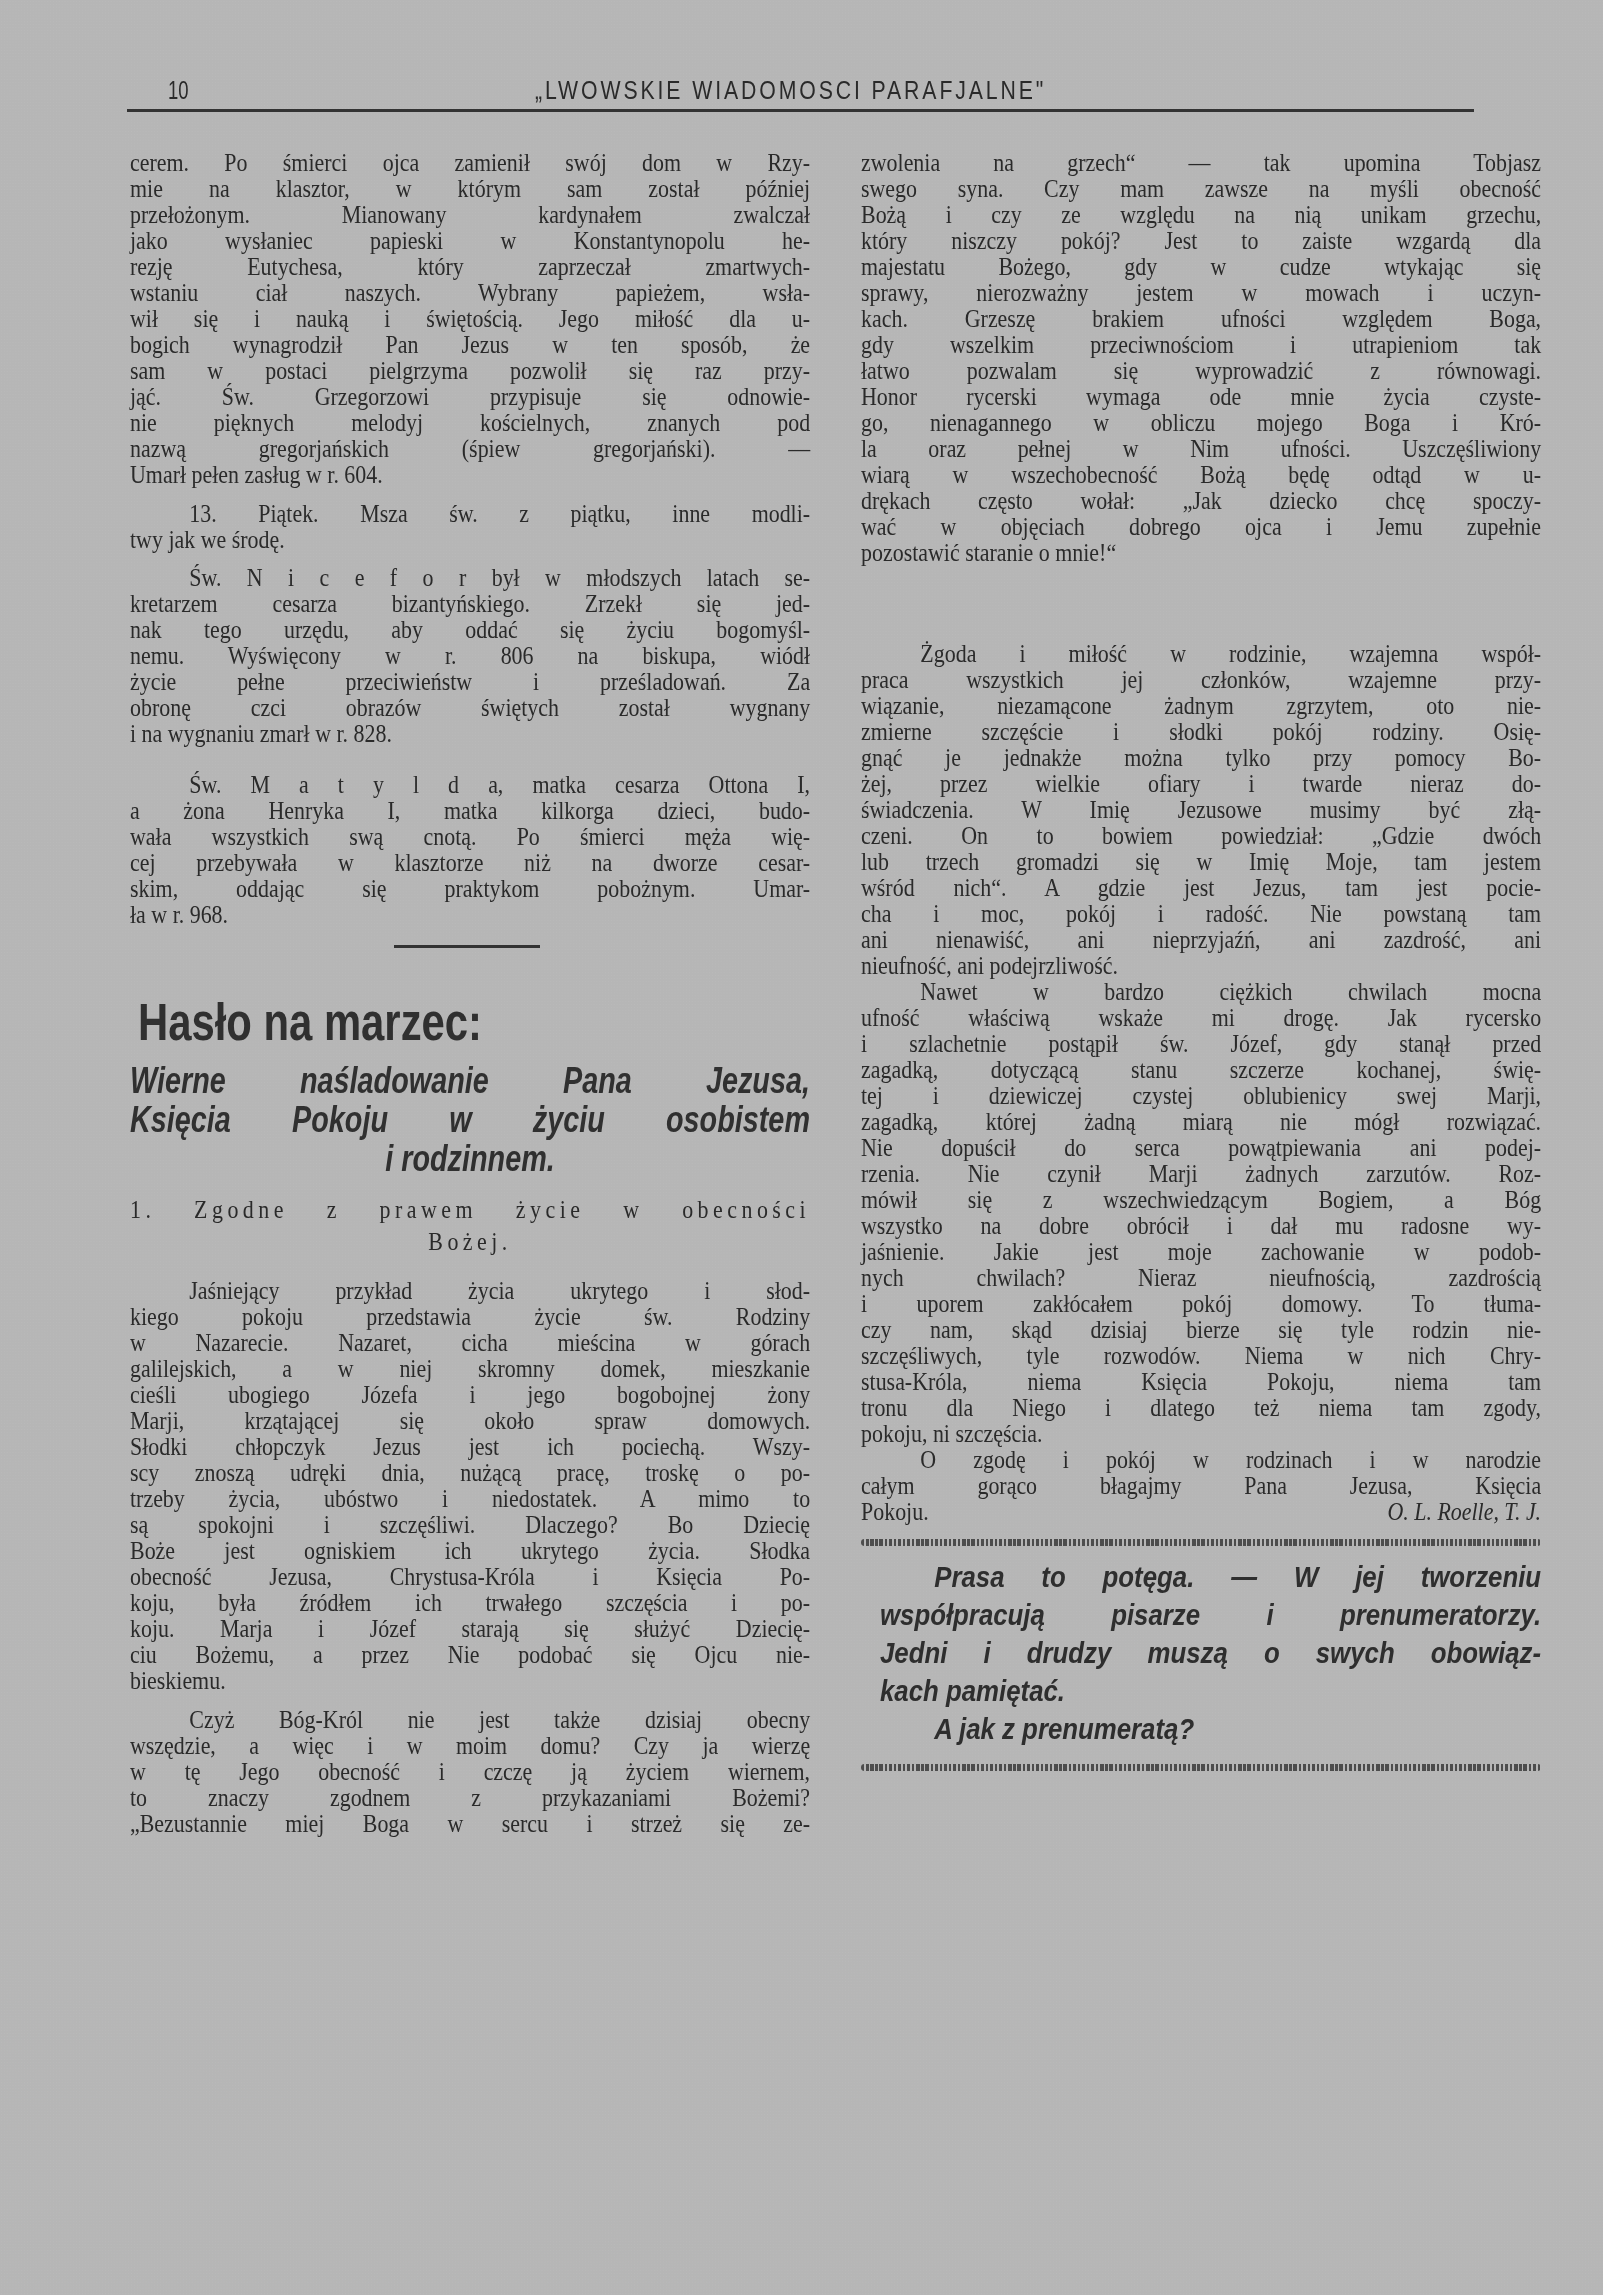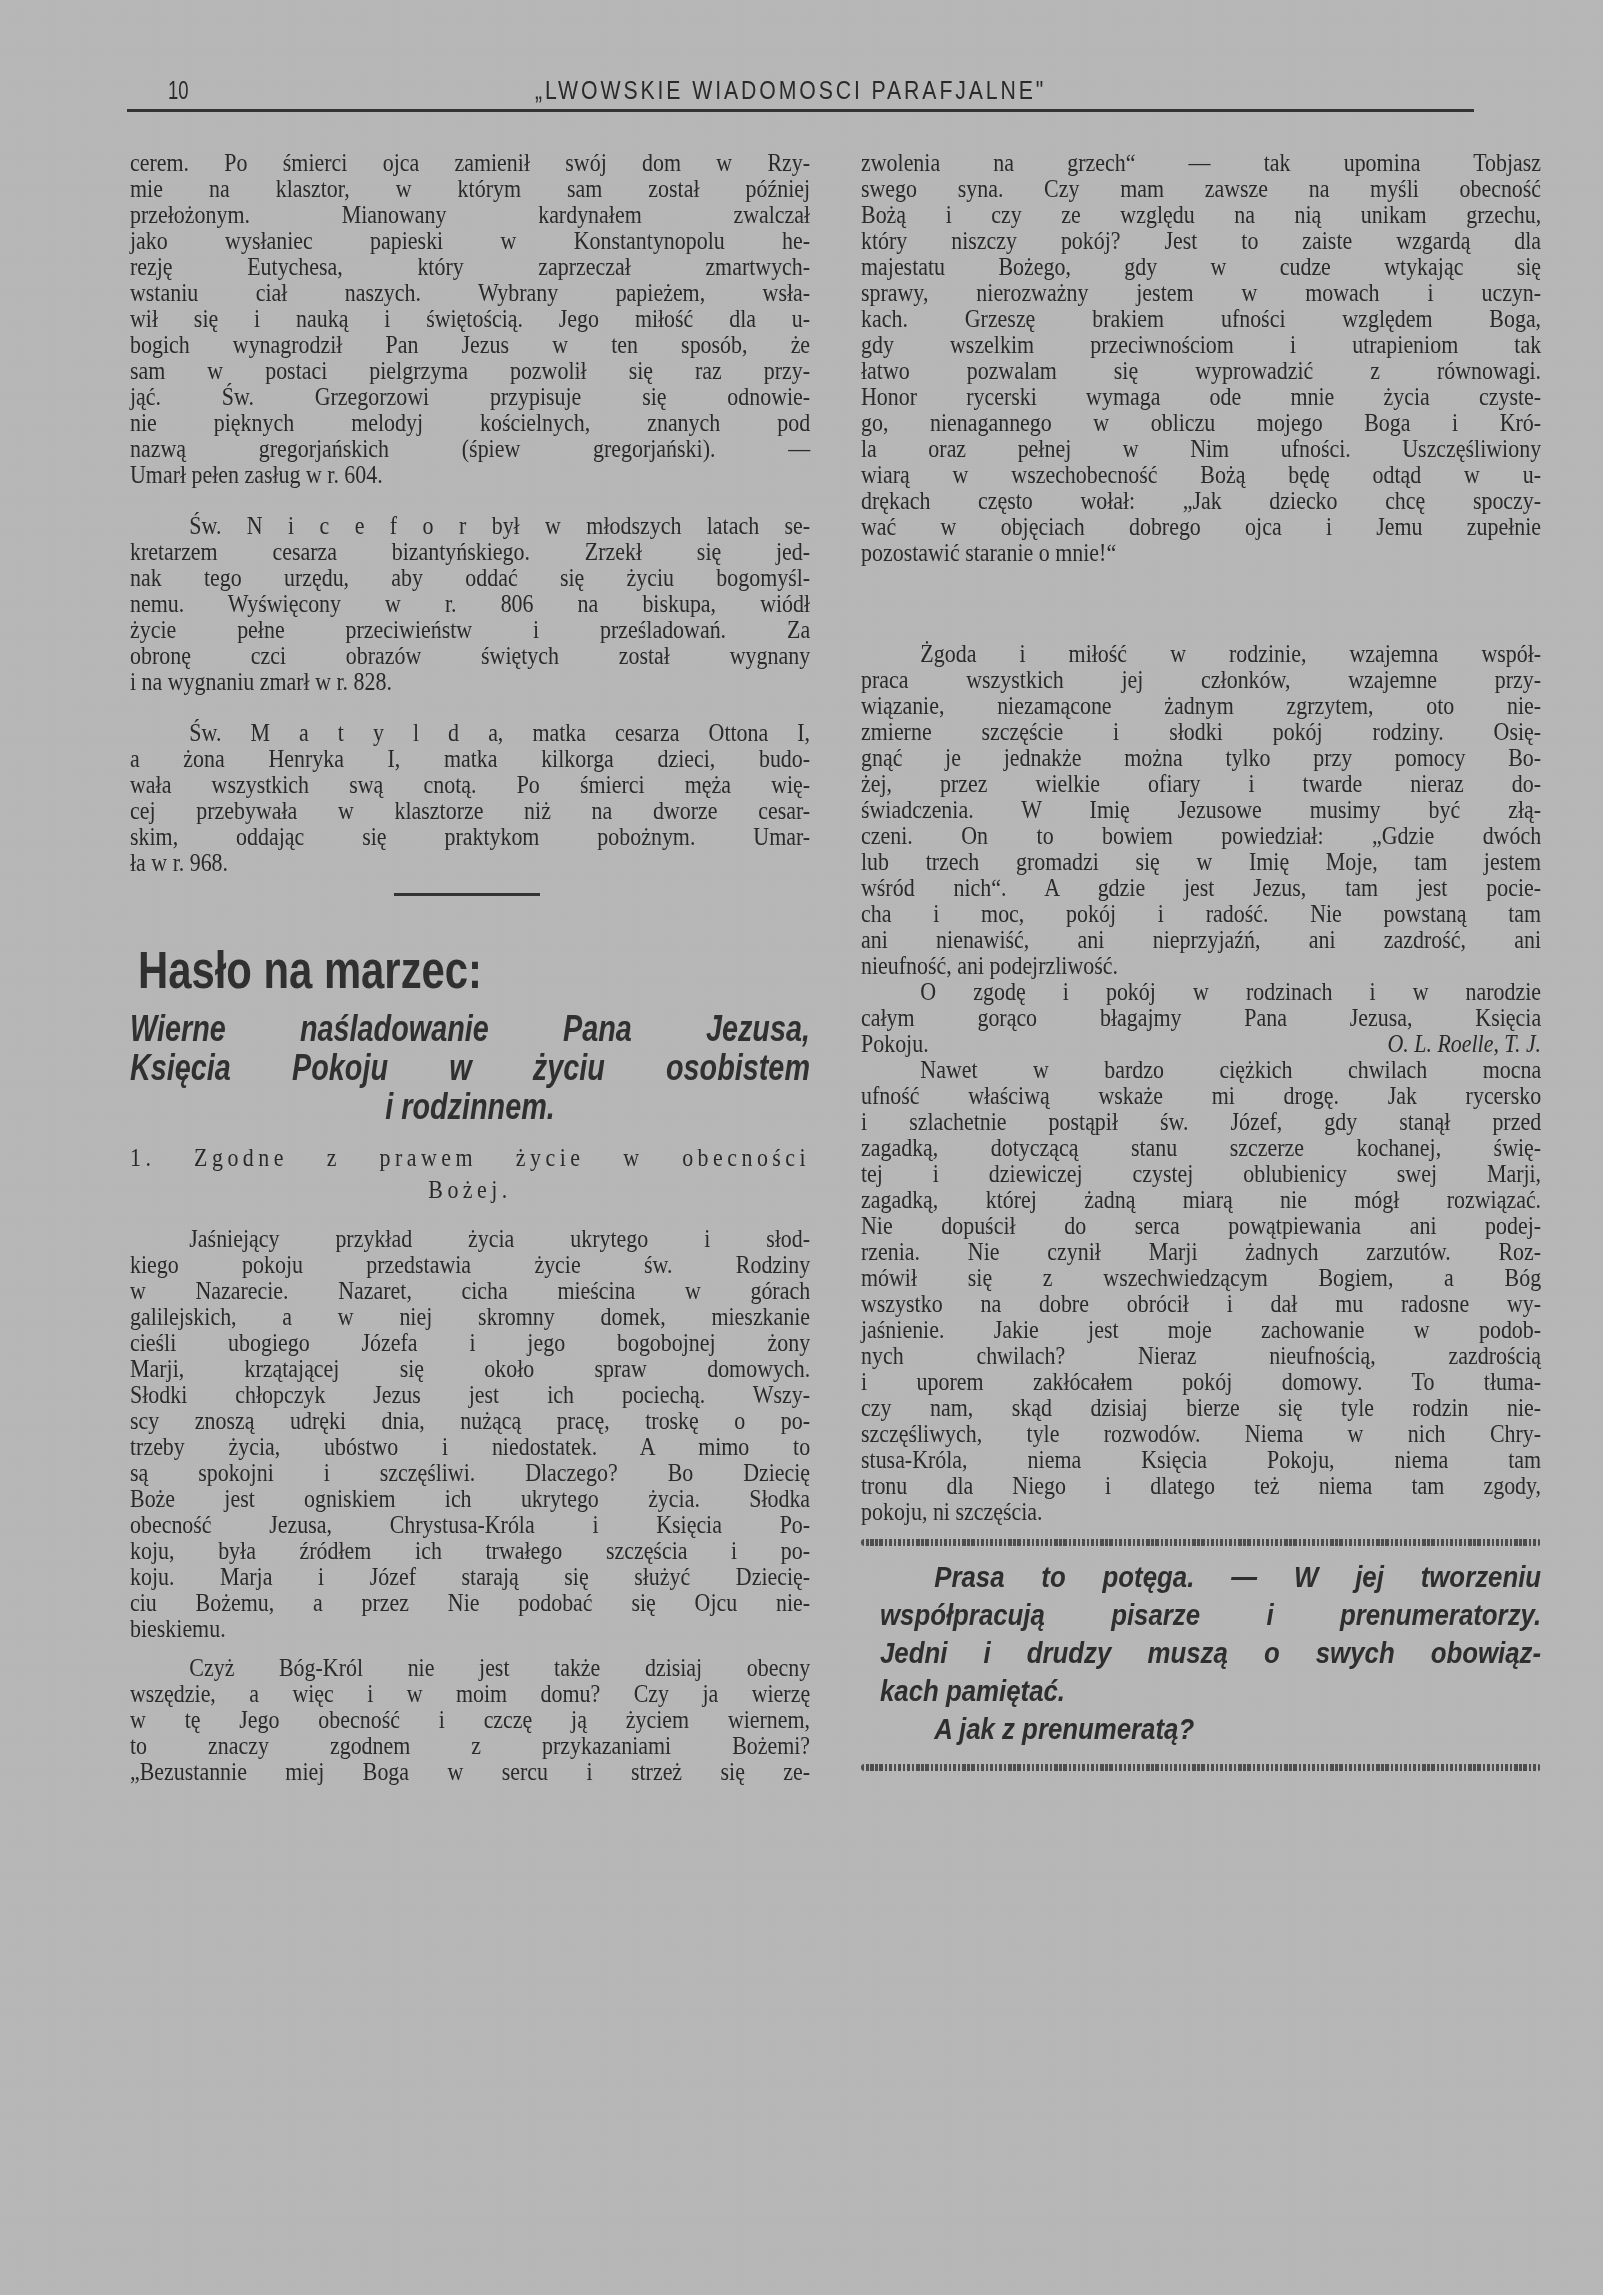--- a/index.html
+++ b/index.html
@@ -105,20 +105,24 @@
       <span class="line">wstaniu ciał naszych. Wybrany papieżem, wsła-</span>
       <span class="line">wił się i nauką i świętością. Jego miłość dla u-</span>
       <span class="line">bogich wynagrodził Pan Jezus w ten sposób, że</span>
       <span class="line">sam w postaci pielgrzyma pozwolił się raz przy-</span>
       <span class="line">jąć. Św. Grzegorzowi przypisuje się odnowie-</span>
       <span class="line">nie pięknych melodyj kościelnych, znanych pod</span>
       <span class="line">nazwą gregorjańskich (śpiew gregorjański). —</span>
       <span class="line last">Umarł pełen zasług w r. 604.</span>
     </div>
   <div class="gap-s"></div>
+  <div>
+      <span class="line indent">13. Piątek. Msza św. z piątku, inne modli-</span>
+      <span class="line last">twy jak we środę.</span>
+    </div>
   <div class="gap-s"></div>
   <div>
       <span class="line indent">Św. N i c e f o r był w młodszych latach se-</span>
       <span class="line">kretarzem cesarza bizantyńskiego. Zrzekł się jed-</span>
       <span class="line">nak tego urzędu, aby oddać się życiu bogomyśl-</span>
       <span class="line">nemu. Wyświęcony w r. 806 na biskupa, wiódł</span>
       <span class="line">życie pełne przeciwieństw i prześladowań. Za</span>
       <span class="line">obronę czci obrazów świętych został wygnany</span>
       <span class="line last">i na wygnaniu zmarł w r. 828.</span>
     </div>
@@ -203,25 +207,20 @@
       <span class="line">zmierne szczęście i słodki pokój rodziny. Osię-</span>
       <span class="line">gnąć je jednakże można tylko przy pomocy Bo-</span>
       <span class="line">żej, przez wielkie ofiary i twarde nieraz do-</span>
       <span class="line">świadczenia. W Imię Jezusowe musimy być złą-</span>
       <span class="line">czeni. On to bowiem powiedział: „Gdzie dwóch</span>
       <span class="line">lub trzech gromadzi się w Imię Moje, tam jestem</span>
       <span class="line">wśród nich“. A gdzie jest Jezus, tam jest pocie-</span>
       <span class="line">cha i moc, pokój i radość. Nie powstaną tam</span>
       <span class="line">ani nienawiść, ani nieprzyjaźń, ani zazdrość, ani</span>
       <span class="line last">nieufność, ani podejrzliwość.</span>
-    </div>
-  <div>
-      <span class="line indent">O zgodę i pokój w rodzinach i w narodzie</span>
-      <span class="line">całym gorąco błagajmy Pana Jezusa, Księcia</span>
-      <span class="line last sign-line"><span>Pokoju.</span><span class="signature">O. L. Roelle, T. J.</span></span>
     </div>
   <div>
       <span class="line indent">Nawet w bardzo ciężkich chwilach mocna</span>
       <span class="line">ufność właściwą wskaże mi drogę. Jak rycersko</span>
       <span class="line">i szlachetnie postąpił św. Józef, gdy stanął przed</span>
       <span class="line">zagadką, dotyczącą stanu szczerze kochanej, świę-</span>
       <span class="line">tej i dziewiczej czystej oblubienicy swej Marji,</span>
       <span class="line">zagadką, której żadną miarą nie mógł rozwiązać.</span>
       <span class="line">Nie dopuścił do serca powątpiewania ani podej-</span>
       <span class="line">rzenia. Nie czynił Marji żadnych zarzutów. Roz-</span>
@@ -229,20 +228,25 @@
       <span class="line">wszystko na dobre obrócił i dał mu radosne wy-</span>
       <span class="line">jaśnienie. Jakie jest moje zachowanie w podob-</span>
       <span class="line">nych chwilach? Nieraz nieufnością, zazdrością</span>
       <span class="line">i uporem zakłócałem pokój domowy. To tłuma-</span>
       <span class="line">czy nam, skąd dzisiaj bierze się tyle rodzin nie-</span>
       <span class="line">szczęśliwych, tyle rozwodów. Niema w nich Chry-</span>
       <span class="line">stusa-Króla, niema Księcia Pokoju, niema tam</span>
       <span class="line">tronu dla Niego i dlatego też niema tam zgody,</span>
       <span class="line last">pokoju, ni szczęścia.</span>
     </div>
+  <div>
+      <span class="line indent">O zgodę i pokój w rodzinach i w narodzie</span>
+      <span class="line">całym gorąco błagajmy Pana Jezusa, Księcia</span>
+      <span class="line last sign-line"><span>Pokoju.</span><span class="signature">O. L. Roelle, T. J.</span></span>
+    </div>
 
   <div class="ornament" style="margin-top:13.8px;"></div>
   <div class="notice">
     <span class="nl indent">Prasa to potęga. — W jej tworzeniu</span>
     <span class="nl">współpracują pisarze i prenumeratorzy.</span>
     <span class="nl">Jedni i drudzy muszą o swych obowiąz-</span>
     <span class="nl last">kach pamiętać.</span>
     <span class="nl last indent">A jak z prenumeratą?</span>
   </div>
   <div class="ornament" style="margin-top:16px;"></div>

